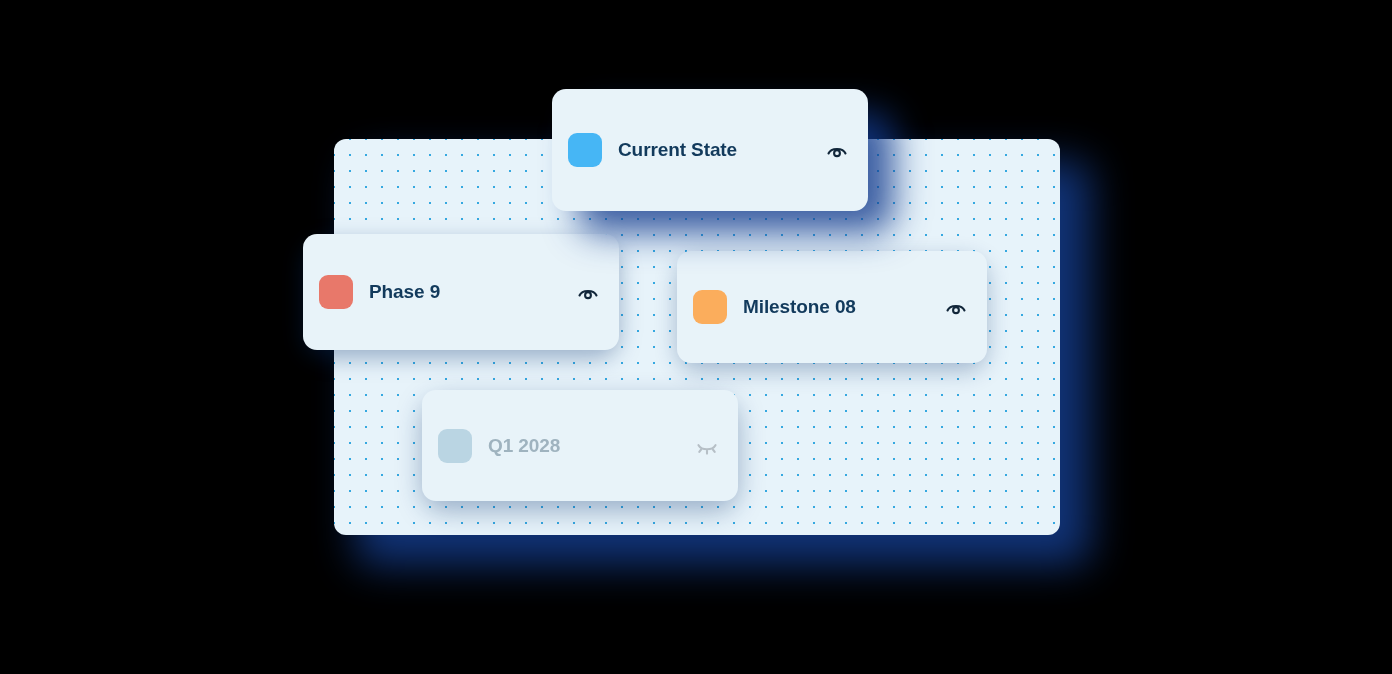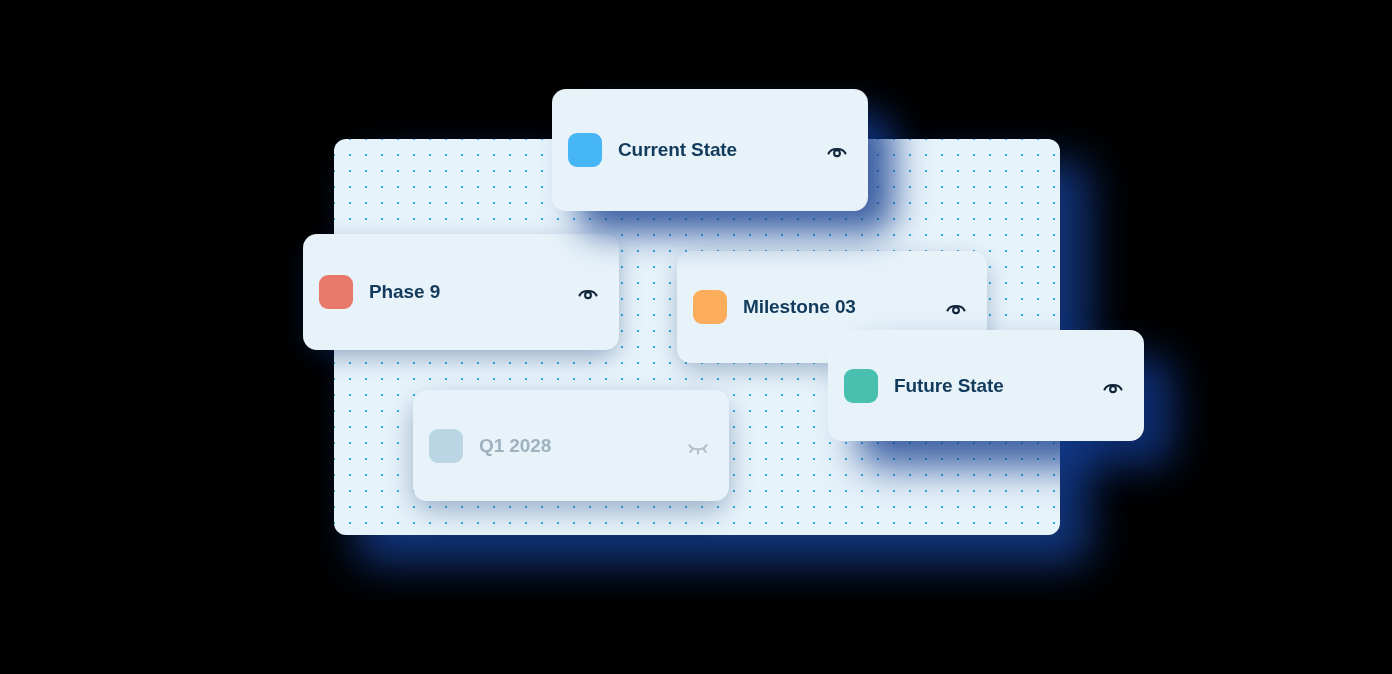--- a/index.html
+++ b/index.html
@@ -88,21 +88,21 @@
   #card-phase1   { left: 303px; top: 234px; width: 316px; height: 116px; }
   #card-ms01     { left: 677px; top: 251px; width: 310px; height: 112px; }
   #card-future   { left: 828px; top: 330px; width: 316px; height: 111px; }
   #card-q12028   { left: 413px; top: 390px; width: 316px; height: 111px; }
 
   
   #card-current  { box-shadow: 26px 22px 34px 0 rgba(18, 58, 140, 0.80); }
   #card-future   { box-shadow: 30px 26px 38px 0 rgba(18, 58, 140, 0.80); }
   #card-phase1   { box-shadow: 0 8px 22px 0 rgba(10, 50, 110, 0.35); }
   #card-ms01     { box-shadow: 0 8px 22px 0 rgba(10, 50, 110, 0.30); }
-  #card-q12028   { box-shadow: 0 10px 26px 0 rgba(10, 50, 110, 0.35); }
+  #card-q12028   { box-shadow: 0 10px 26px 0 rgba(10, 50, 110, 0.35); margin-left: 9px; }
 
   
   #card-phase1 { z-index: 5; }
   #card-current { z-index: 6; }
   #card-ms01   { z-index: 4; }
   #card-q12028 { z-index: 7; }
   #card-future { z-index: 8; }
   .board { z-index: 1; }
 </style>
 </head>
@@ -134,42 +134,30 @@
           <path d="M4.5 16.5 C7 10.5, 19 10.5, 21.5 16.5" stroke="#11263a" stroke-width="2.1" stroke-linecap="round" fill="none"></path>
           <circle cx="13" cy="16.2" r="2.9" stroke="#11263a" stroke-width="2.1" fill="none"></circle>
         </svg>
       </div>
     </div>
   </div>
 
   <div class="legend-card" id="card-ms01">
     <div class="inner">
       <div class="swatch" style="background:#fbad5c"></div>
-      <div class="label">Milestone 03</div>
+      <div class="label">Milestone 08</div>
       <div class="eye">
         <svg width="26" height="26" viewBox="0 0 26 26" fill="none">
           <path d="M4.5 16.5 C7 10.5, 19 10.5, 21.5 16.5" stroke="#11263a" stroke-width="2.1" stroke-linecap="round" fill="none"></path>
           <circle cx="13" cy="16.2" r="2.9" stroke="#11263a" stroke-width="2.1" fill="none"></circle>
         </svg>
       </div>
     </div>
   </div>
 
-  <div class="legend-card" id="card-future">
-    <div class="inner">
-      <div class="swatch" style="background:#49bfb0"></div>
-      <div class="label">Future State</div>
-      <div class="eye">
-        <svg width="26" height="26" viewBox="0 0 26 26" fill="none">
-          <path d="M4.5 16.5 C7 10.5, 19 10.5, 21.5 16.5" stroke="#11263a" stroke-width="2.1" stroke-linecap="round" fill="none"></path>
-          <circle cx="13" cy="16.2" r="2.9" stroke="#11263a" stroke-width="2.1" fill="none"></circle>
-        </svg>
-      </div>
-    </div>
-  </div>
 
   <div class="legend-card" id="card-q12028">
     <div class="inner">
       <div class="swatch" style="background:#bad5e3"></div>
       <div class="label muted">Q1 2028</div>
       <div class="eye">
         <svg width="26" height="26" viewBox="0 0 26 26" fill="none">
           <path d="M4.5 12.2 C7.6 17.6, 18.4 17.6, 21.5 12.2" stroke="#b6bfc6" stroke-width="2.1" stroke-linecap="round" fill="none"></path>
           <path d="M7.2 16.3 L5.3 18.9" stroke="#b6bfc6" stroke-width="2.1" stroke-linecap="round"></path>
           <path d="M13 17.9 L13 20.6" stroke="#b6bfc6" stroke-width="2.1" stroke-linecap="round"></path>

